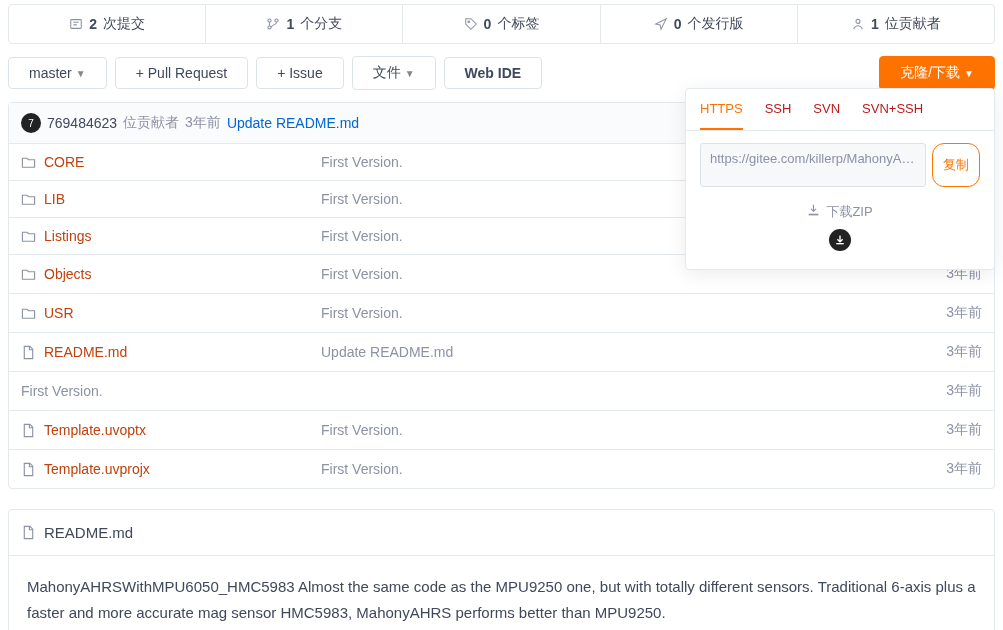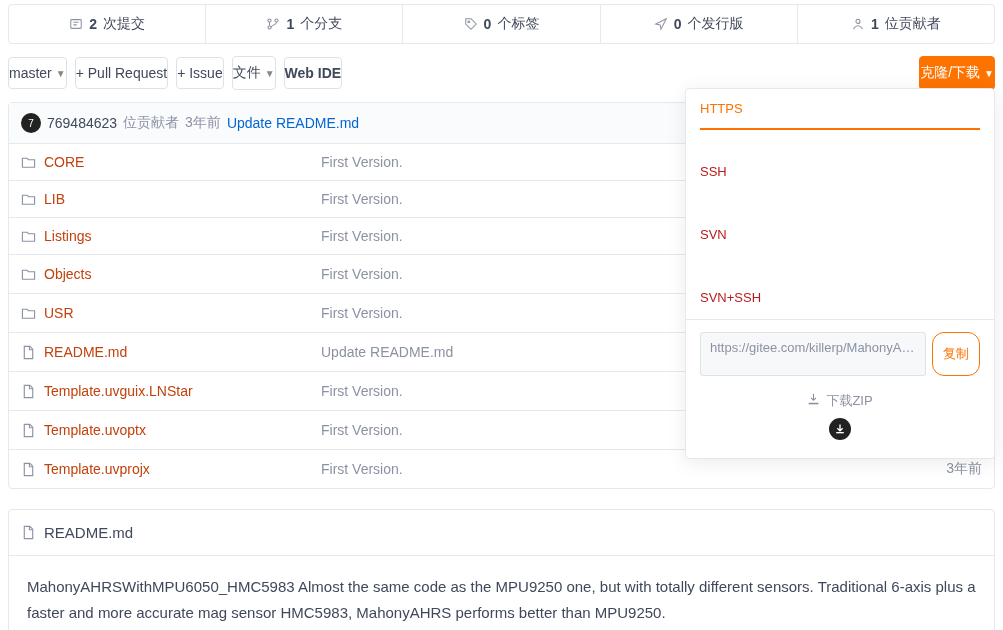--- a/index.html
+++ b/index.html
@@ -5,21 +5,21 @@
     * { box-sizing: border-box; margin: 0; padding: 0; }
     body { font-family: -apple-system, BlinkMacSystemFont, "Segoe UI", Helvetica, Arial, sans-serif; font-size: 14px; color: #40485b; background: #fff; width: 1003px; }
     
     .stats-bar { display: flex; border: 1px solid #e3e9ed; border-radius: 4px; margin: 4px 8px 0 8px; }
     .stat-item { flex: 1; display: flex; align-items: center; justify-content: center; gap: 6px; padding: 10px 0; cursor: pointer; color: #40485b; }
     .stat-item + .stat-item { border-left: 1px solid #e3e9ed; }
     .stat-item .num { font-weight: 600; }
     .stat-icon { display: inline-flex; }
     
     .toolbar { display: flex; gap: 8px; padding: 12px 8px; align-items: center; }
-    .btn { border: 1px solid #dce3e8; background: #fff; padding: 7px 0; border-radius: 4px; cursor: pointer; font-size: 14px; color: #40485b; display: inline-flex; align-items: center; gap: 4px; }
+    .btn { border: 1px solid #dce3e8; background: #fff; padding: 7px 20px; border-radius: 4px; cursor: pointer; font-size: 14px; color: #40485b; display: inline-flex; align-items: center; gap: 4px; }
     .btn .caret { font-size: 10px; color: #888; }
     .btn-webide { font-weight: 700; }
     .toolbar-spacer { flex: 1; }
     .btn-primary { background: #fe7300; border-color: #fe7300; color: #fff; font-weight: 400; }
     .btn-primary .caret { color: #fff; }
     
     .repo-box { border: 1px solid #e3e9ed; border-radius: 4px; margin: 0 8px 20px 8px; }
     .commit-row { display: flex; align-items: center; padding: 10px 12px; border-bottom: 1px solid #e3e9ed; background: #fafbfc; font-size: 14px; gap: 6px; }
     .avatar { width: 20px; height: 20px; border-radius: 50%; background: #222; color: #fff; display: inline-flex; align-items: center; justify-content: center; font-size: 10px; }
     .commit-meta { color: #8c92a4; }
@@ -31,21 +31,21 @@
     .file-name a { color: #c2410c; text-decoration: none; }
     .file-msg { flex: 1; color: #8c92a4; }
     .file-time { color: #8c92a4; text-align: right; width: 80px; }
     .folder-icon, .file-icon { display: inline-flex; }
     
     .readme-box { border: 1px solid #e3e9ed; border-radius: 4px; margin: 0 8px 20px 8px; position: relative; }
     .readme-hdr { display: flex; align-items: center; gap: 8px; padding: 14px 12px; border-bottom: 1px solid #e3e9ed; font-size: 15px; }
     .readme-body { padding: 18px 18px 44px 18px; line-height: 1.75; color: #40485b; font-size: 15px; }
     
     .popover { position: absolute; top: 88px; right: 8px; width: 310px; background: #fff; border: 1px solid #e3e9ed; border-radius: 4px; box-shadow: 0 4px 20px rgba(0,0,0,.08); z-index: 10; }
-    .pop-tabs { display: flex; border-bottom: 1px solid #e3e9ed; padding: 0 14px; gap: 22px; flex-direction: column; }
+    .pop-tabs { display: flex; border-bottom: 1px solid #e3e9ed; padding: 0 14px; gap: 22px; }
     .pop-tab { padding: 12px 0; font-size: 13px; color: #b91c1c; cursor: pointer; border-bottom: 2px solid transparent; }
     .pop-tab.active { color: #fe7300; border-bottom-color: #fe7300; }
     .pop-body { padding: 12px 14px 18px 14px; }
     .url-row { display: flex; gap: 6px; margin-bottom: 16px; }
     .url-input { flex: 1; border: 1px solid #dce3e8; padding: 7px 9px; border-radius: 3px; background: #f7f8fa; color: #8c92a4; font-size: 13px; overflow: hidden; text-overflow: ellipsis; white-space: nowrap; }
     .btn-copy { border: 1px solid #fe7300; color: #fe7300; background: #fff; padding: 12px 10px; border-radius: 12px; font-size: 13px; cursor: pointer; }
     .zip-row { text-align: center; color: #40485b; font-size: 13px; display: flex; flex-direction: column; align-items: center; gap: 8px; }
     .zip-top { display: flex; align-items: center; gap: 6px; color: #8c92a4; }
     .dl-circle { width: 22px; height: 22px; border-radius: 50%; background: #222; color: #fff; display: inline-flex; align-items: center; justify-content: center; cursor: pointer; }
     
@@ -203,29 +203,20 @@
               <path d="M3.5 1.5h6l3 3v10h-9z"></path>
               <path d="M9 1.5V5h3.5"></path>
             </svg>
           </span>
           <a href="#">README.md</a>
         </div>
         <div class="file-msg">Update README.md</div>
         <div class="file-time">3年前</div>
       </div>
       <div class="file-row">
-        <div class="file-name">
-          <span class="file-icon">
-            <svg width="15" height="15" viewBox="0 0 16 16" fill="none" stroke="#8c92a4" stroke-width="1.2">
-              <path d="M3.5 1.5h6l3 3v10h-9z"></path>
-              <path d="M9 1.5V5h3.5"></path>
-            </svg>
-          </span>
-          <a href="#">Template.uvguix.LNStar</a>
-        </div>
         <div class="file-msg">First Version.</div>
         <div class="file-time">3年前</div>
       </div>
       <div class="file-row">
         <div class="file-name">
           <span class="file-icon">
             <svg width="15" height="15" viewBox="0 0 16 16" fill="none" stroke="#8c92a4" stroke-width="1.2">
               <path d="M3.5 1.5h6l3 3v10h-9z"></path>
               <path d="M9 1.5V5h3.5"></path>
             </svg>

